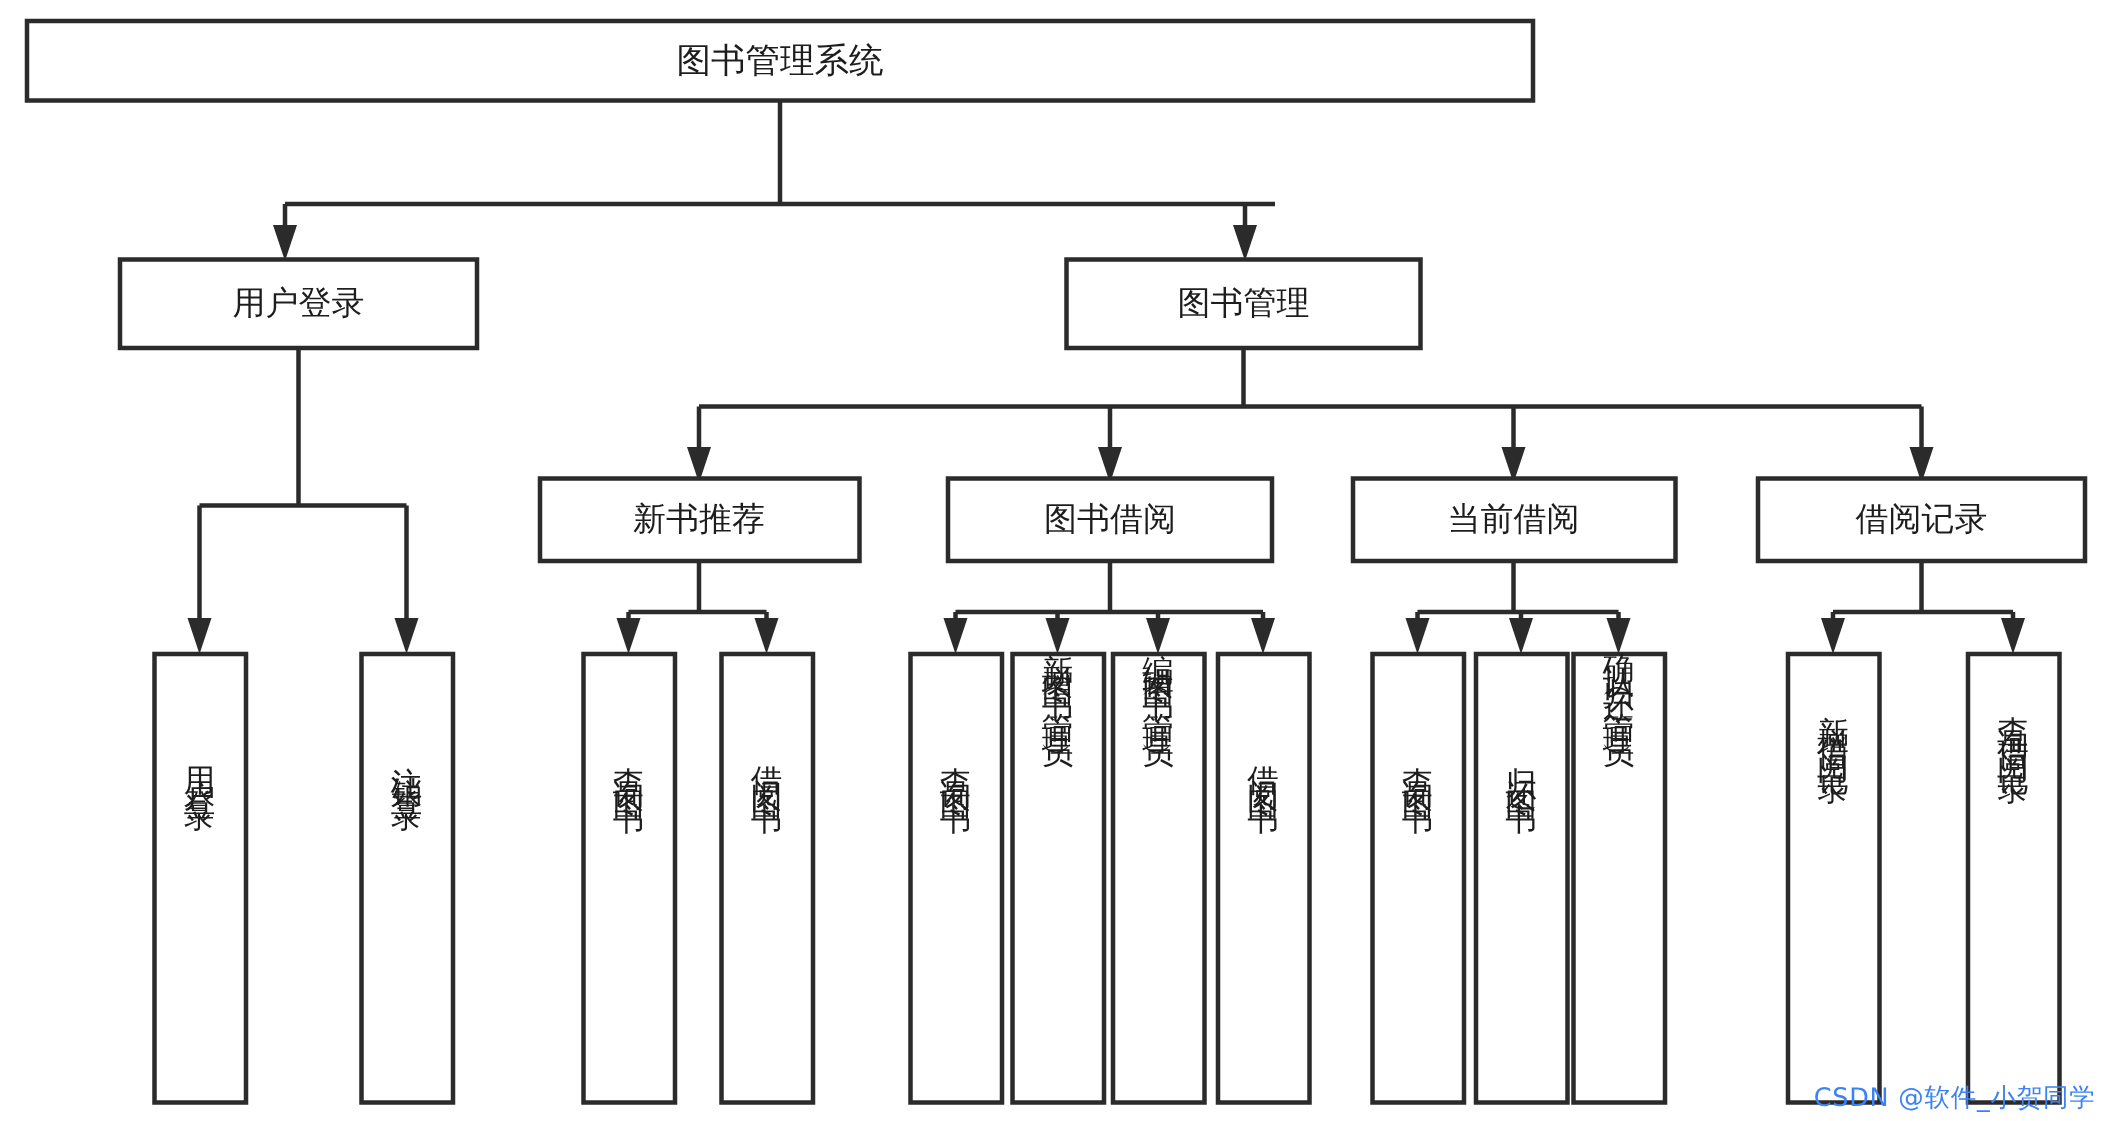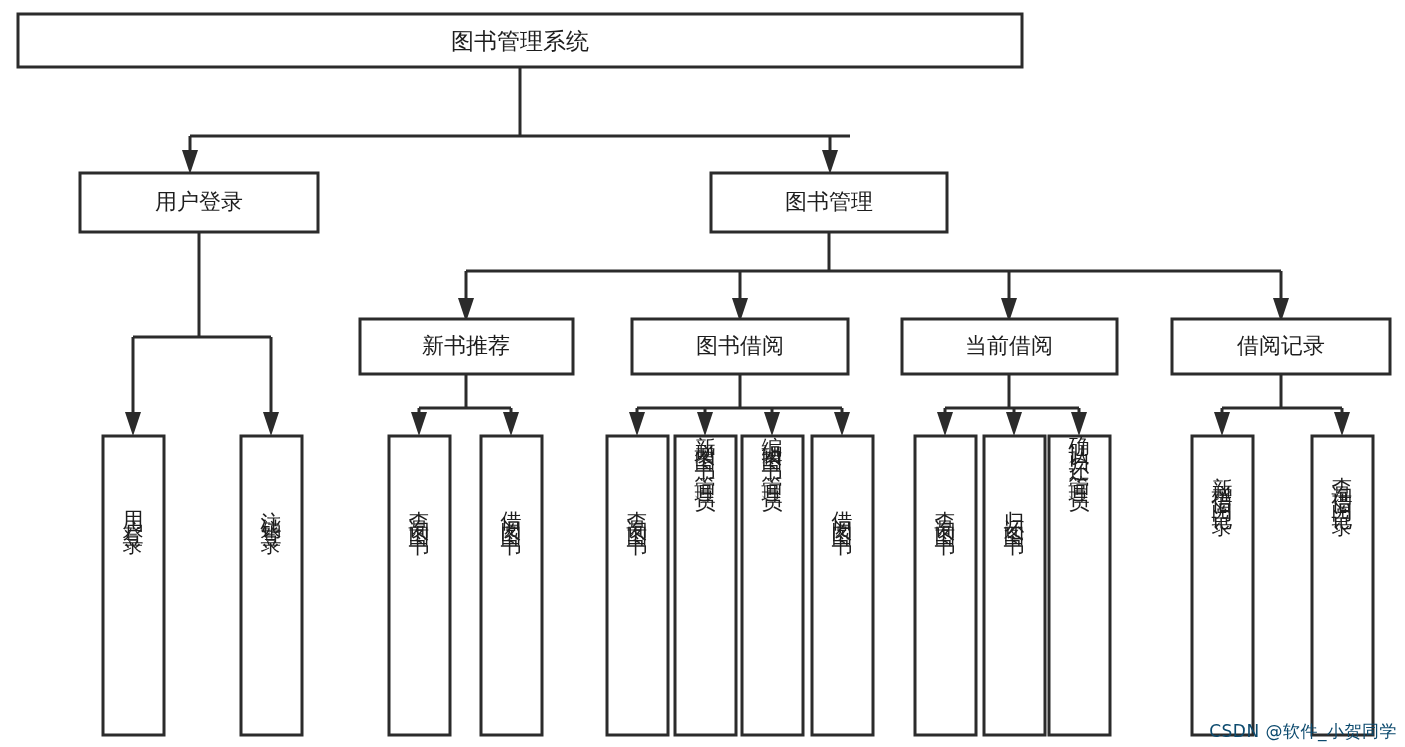--- a/index.html
+++ b/index.html
@@ -57,21 +57,21 @@
   .arrow-head {
     fill: #2b2b2b;
     stroke: none;
   }
   .watermark {
     position: absolute;
     right: 8px;
     bottom: 4px;
     font-family: "DejaVu Sans", "Liberation Sans", sans-serif;
     font-size: 17px;
-    color: #0c4a6e;
+    color: #3b82f6;
     white-space: nowrap;
     letter-spacing: 0.5px;
     text-align: right;
   }
 </style>
 </head>
 <body>
 
 <div id="diagram-root">
   <svg class="flow" viewBox="0 0 1405 747" xmlns="http://www.w3.org/2000/svg">

